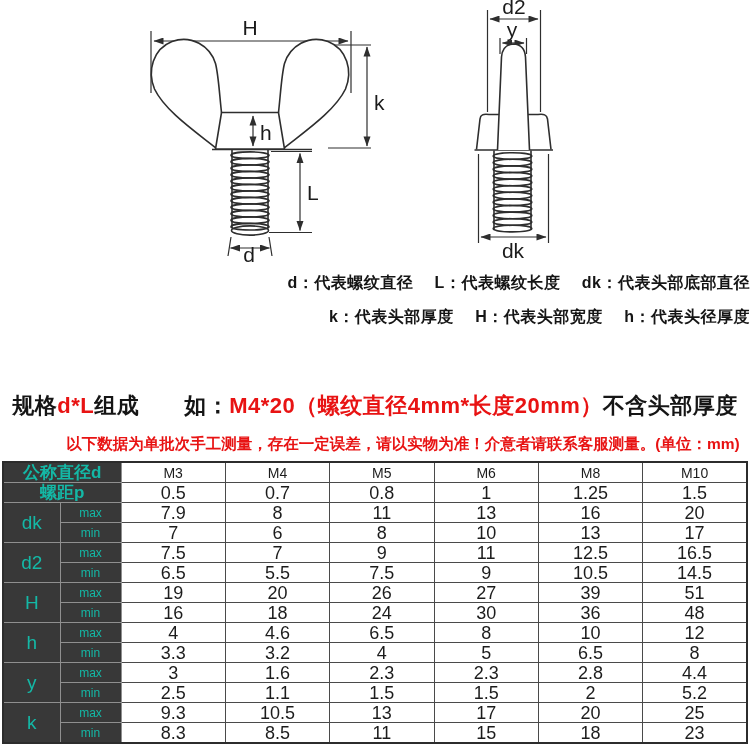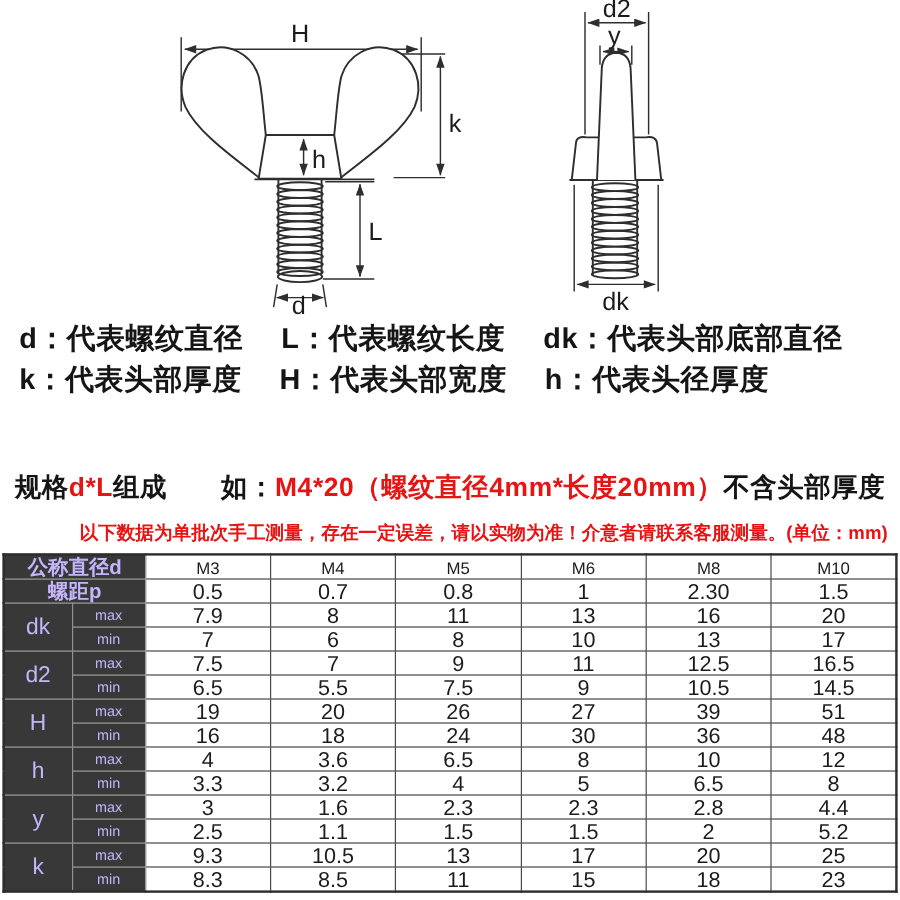--- a/index.html
+++ b/index.html
@@ -10,35 +10,35 @@
     font-family:"Liberation Sans","DejaVu Sans",sans-serif;
   }
   #diagrams { position:absolute; top:0; left:0; width:750px; height:262px; }
   svg .part  { fill:none; stroke:#2e2e2e; stroke-width:1.6; }
   svg .partf { fill:#ffffff; stroke:#2e2e2e; stroke-width:1.6; }
   svg .dim   { fill:none; stroke:#2e2e2e; stroke-width:1.2; }
   svg .dlab  { font-size:21px; fill:#1b1b1b; font-weight:500; }
   svg .mk    { fill:#2e2e2e; stroke:none; }
 
   #legend { position:absolute; top:266px; left:0; width:750px; }
-  .legend-line { text-align:left; font-size:24px; font-weight:700; line-height:34px; letter-spacing:.5px;padding-left:16px; }
+  .legend-line { text-align:right; font-size:16px; font-weight:700; line-height:34px; letter-spacing:.5px; }
 
   #spec { position:absolute; top:391px; left:0; width:750px; text-align:center;
           font-size:22px; font-weight:700; letter-spacing:.5px; }
   #spec .red { color:var(--red); }
 
   #notice { position:absolute; top:434px; left:0; width:750px; text-align:center;
             font-size:15.5px; font-weight:700; color:var(--red);padding-left:28px; }
 
   #spec-table { position:absolute; top:461px; left:2px; width:746px;
                 border-collapse:collapse; table-layout:fixed;
                 border:2px solid #2c2c2c; }
   #spec-table td { border:1px solid #4a4a4a; text-align:center; vertical-align:middle;
                    height:19px; padding:0; font-size:18px; line-height:1; color:#1c1c1c; }
-  #spec-table td.dark  { background:var(--dark); color:#c4b5fd; border-color:#8f8f8f; }
+  #spec-table td.dark  { background:var(--dark); color:#14b8a6; border-color:#8f8f8f; }
   #spec-table td.chead { font-size:17px; font-weight:700; }
   #spec-table td.size  { font-size:14px; }
   #spec-table td.param { font-size:19px; }
   #spec-table td.mm    { font-size:12px; }
 </style>
 </head>
 <body>
 
 <div id="diagrams">
   <svg width="750" height="262" viewBox="0 0 750 262">
@@ -173,21 +173,21 @@
       <td class="size">M6</td>
       <td class="size">M8</td>
       <td class="size">M10</td>
     </tr>
     <tr>
       <td class="dark chead" colspan="2">螺距p</td>
       <td>0.5</td>
       <td>0.7</td>
       <td>0.8</td>
       <td>1</td>
-      <td>2.30</td>
+      <td>1.25</td>
       <td>1.5</td>
     </tr>
 
   <tr>
         <td class="dark param" rowspan="2">dk</td>
         <td class="dark mm">max</td>
         <td>7.9</td>
         <td>8</td>
         <td>11</td>
         <td>13</td>
@@ -238,21 +238,21 @@
         <td>18</td>
         <td>24</td>
         <td>30</td>
         <td>36</td>
         <td>48</td>
       </tr>
       <tr>
         <td class="dark param" rowspan="2">h</td>
         <td class="dark mm">max</td>
         <td>4</td>
-        <td>3.6</td>
+        <td>4.6</td>
         <td>6.5</td>
         <td>8</td>
         <td>10</td>
         <td>12</td>
       </tr>
       <tr>
         <td class="dark mm">min</td>
         <td>3.3</td>
         <td>3.2</td>
         <td>4</td>

